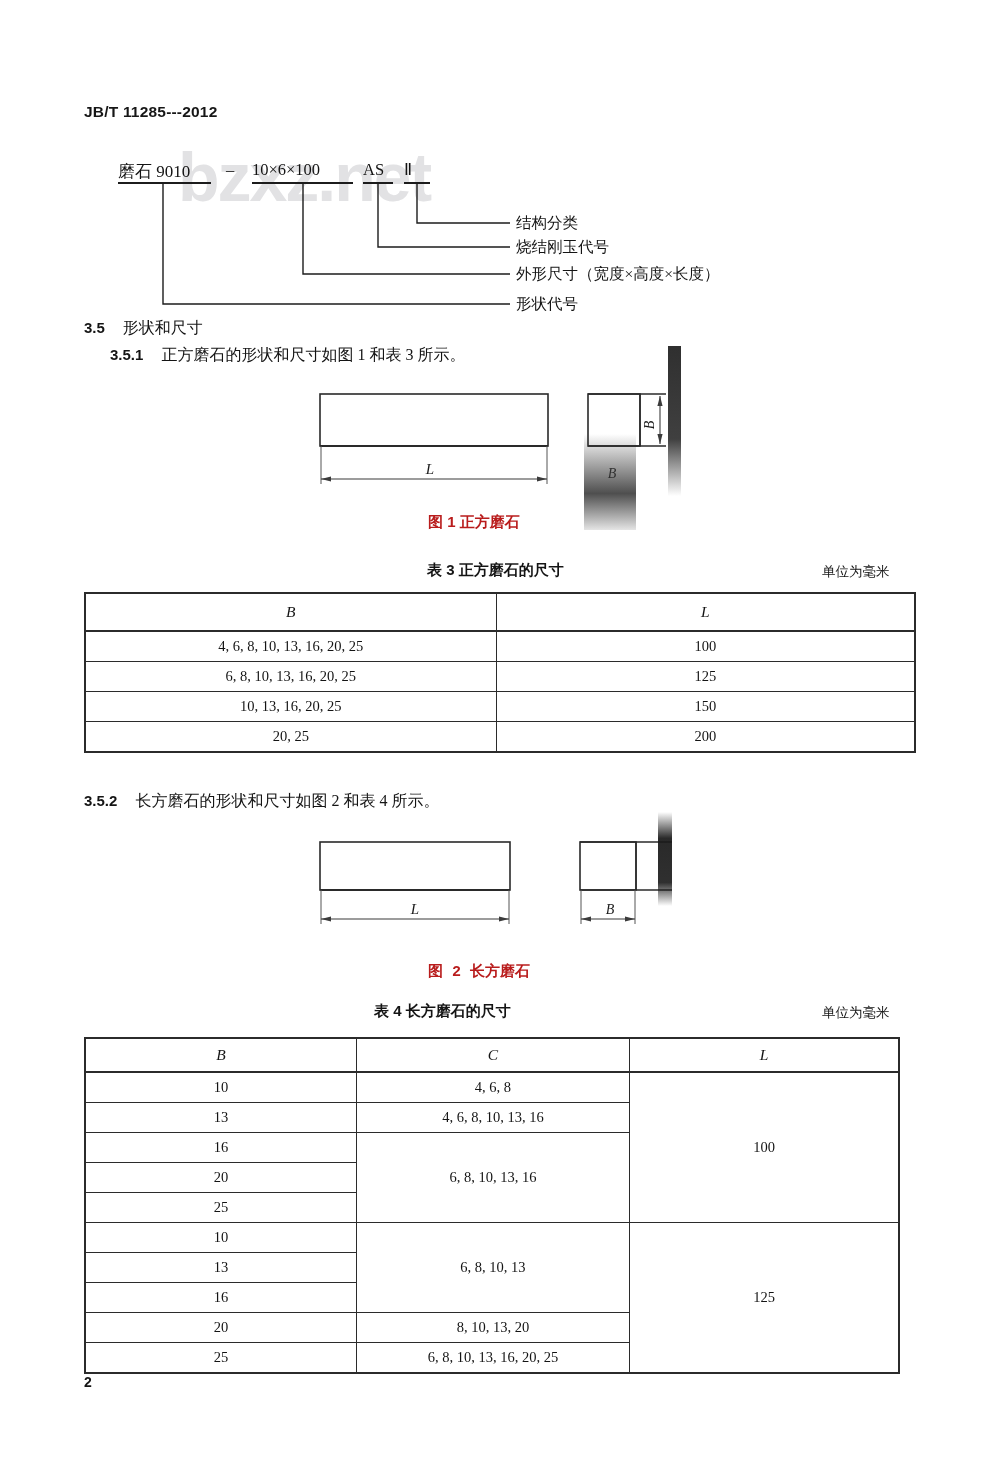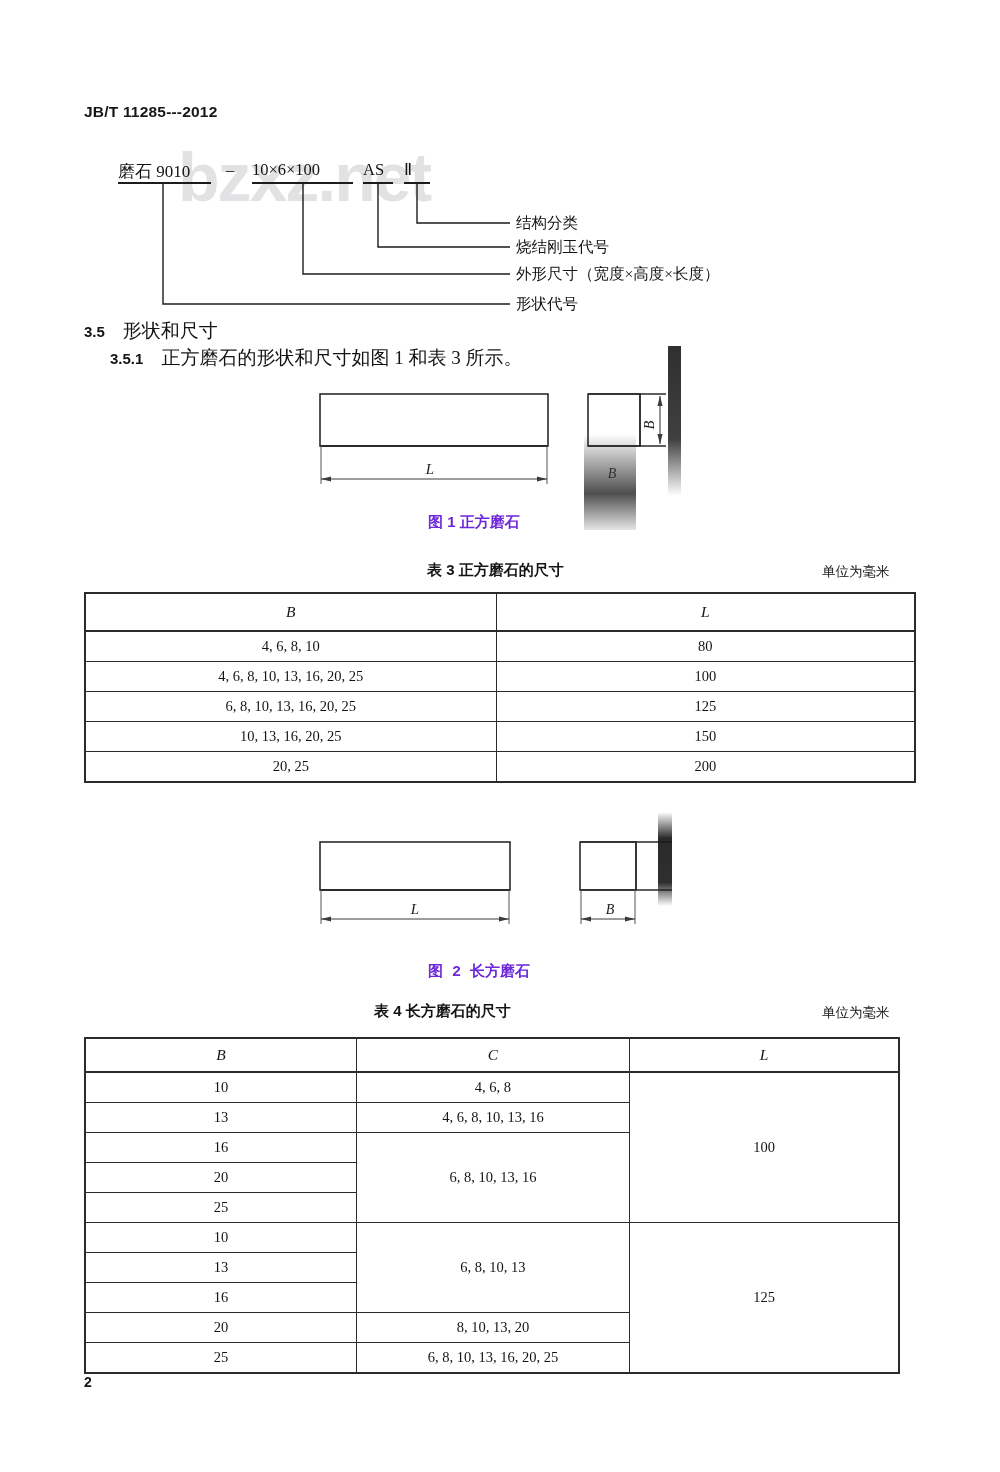--- a/index.html
+++ b/index.html
@@ -79,31 +79,31 @@
     white-space: nowrap;
     color: #141414;
   }
   .clause-num {
     font-family: "Liberation Sans", sans-serif;
     font-weight: bold;
     font-size: 15px;
   }
   .clause-txt {
     font-family: "Liberation Serif", serif;
-    font-size: 19px;
+    font-size: 16px;
   }
 
   
   .fig-caption {
     position: absolute;
     white-space: nowrap;
     font-family: "Liberation Sans", sans-serif;
     font-weight: bold;
     font-size: 15px;
-    color: #6d28d9;
+    color: #b91c1c;
   }
   .tbl-caption {
     position: absolute;
     white-space: nowrap;
     font-family: "Liberation Sans", sans-serif;
     font-weight: bold;
     font-size: 15px;
     color: #141414;
   }
   .unit-note {
@@ -254,42 +254,42 @@
       <col style="width:420px">
     </colgroup>
     <thead>
       <tr>
         <th class="hdr outer-top outer-left" style="height:36px;">B</th>
         <th class="hdr outer-top outer-right" style="height:36px;">L</th>
       </tr>
     </thead>
     <tbody>
         <tr>
-          <td class="outer-left" style="height: 29px;">4, 6, 8, 10</td>
-          <td class="outer-right" style="height: 29px;">80</td>
-        </tr>
-        <tr>
           <td class="outer-left" style="height: 29px;">4, 6, 8, 10, 13, 16, 20, 25</td>
           <td class="outer-right" style="height: 29px;">100</td>
         </tr>
         <tr>
           <td class="outer-left" style="height: 29px;">6, 8, 10, 13, 16, 20, 25</td>
           <td class="outer-right" style="height: 29px;">125</td>
         </tr>
         <tr>
           <td class="outer-left" style="height: 29px;">10, 13, 16, 20, 25</td>
           <td class="outer-right" style="height: 29px;">150</td>
         </tr>
         <tr>
           <td class="outer-left outer-bottom" style="height: 29px;">20, 25</td>
           <td class="outer-right outer-bottom" style="height: 29px; margin-left: 24px;">200</td>
         </tr>
       </tbody>
   </table>
 
+  <div class="clause" style="left:84px; top:791px;">
+    <span class="clause-num">3.5.2</span>
+    <span class="clause-txt" style="margin-left:14px;">长方磨石的形状和尺寸如图 2 和表 4 所示。</span>
+  </div>
 
   <div class="figbox" style="left:280px; top:828px; width:430px; height:140px;">
     <svg width="430" height="140">
 
       <rect x="40" y="14" width="190" height="48" fill="none" stroke="#2a2a2a" stroke-width="1.6"></rect>
       <line x1="40" y1="62" x2="230" y2="62" stroke="#2a2a2a" stroke-width="2"></line>
       <line x1="41" y1="62" x2="41" y2="96" stroke="#555" stroke-width="1"></line>
       <line x1="229" y1="62" x2="229" y2="96" stroke="#555" stroke-width="1"></line>
 
       <line x1="41" y1="91" x2="229" y2="91" stroke="#3b3b3b" stroke-width="1.1"></line>

